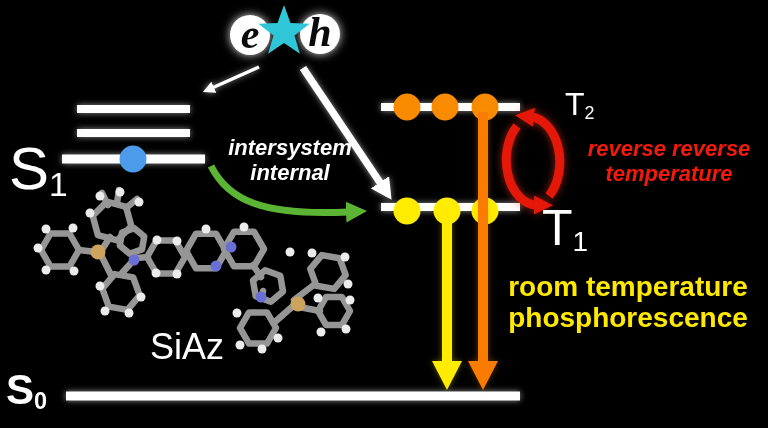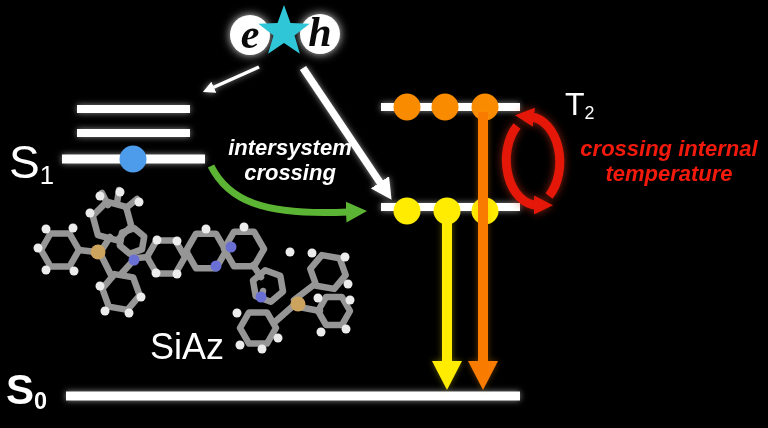--- a/index.html
+++ b/index.html
@@ -5,21 +5,21 @@
   html,body{margin:0;padding:0;background:#000;}
   .stage{
     position:relative;width:768px;height:428px;background:#000;overflow:hidden;
     font-family:"Liberation Sans",sans-serif;
   }
   .stage svg{position:absolute;left:0;top:0;z-index:1;}
   .txt{position:absolute;z-index:2;white-space:nowrap;}
   
   .lvl{color:#fff;line-height:1;}
   .lvl .sub{font-size:.56em;vertical-align:-0.22em;}
-  .lvl-s1{left:9px;top:139px;font-size:46px;}
+  .lvl-s1{left:9px;top:139px;font-size:60px;}
   .lvl-s0{left:6px;top:369px;font-size:42px;font-weight:bold;}
   .lvl-t2{left:537px;top:88px;font-size:32px;margin-left:28px;}
   .lvl-t1{left:542px;top:203px;font-size:50px;}
   
   .annot{text-align:center;font-weight:bold;line-height:1.14;}
   .annot-isc{left:204px;top:135px;width:172px;font-size:22px;font-style:italic;color:#ffffff;}
   .annot-ric{left:570px;top:136px;width:198px;font-size:22px;font-style:italic;color:#f31a0c;}
   .annot-rtp{left:488px;top:272px;width:280px;font-size:28px;color:#ffe900;line-height:1.1;}
   
   .mol-name{left:150px;top:326px;font-size:36px;color:#fff;}
@@ -172,26 +172,31 @@
 
   <div class="txt eh eh-e">e</div>
   <div class="txt eh eh-h">h</div>
 
   <div class="txt lvl lvl-s1"><span>S</span><span class="sub">1</span></div>
 
   <div class="txt lvl lvl-s0"><span>S</span><span class="sub">0</span></div>
 
   <div class="txt lvl lvl-t2"><span>T</span><span class="sub">2</span></div>
 
+  <div class="txt lvl lvl-t1"><span>T</span><span class="sub">1</span></div>
 
   <div class="txt annot annot-isc">
     <div>intersystem</div>
-    <div>crossing</div>
+    <div>internal</div>
   </div>
 
   <div class="txt annot annot-ric">
-    <div>crossing internal</div>
+    <div>reverse reverse</div>
     <div>temperature</div>
   </div>
 
+  <div class="txt annot annot-rtp">
+    <div>room temperature</div>
+    <div>phosphorescence</div>
+  </div>
 
   <div class="txt mol-name">SiAz</div>
 </div>
 
 </body></html>

